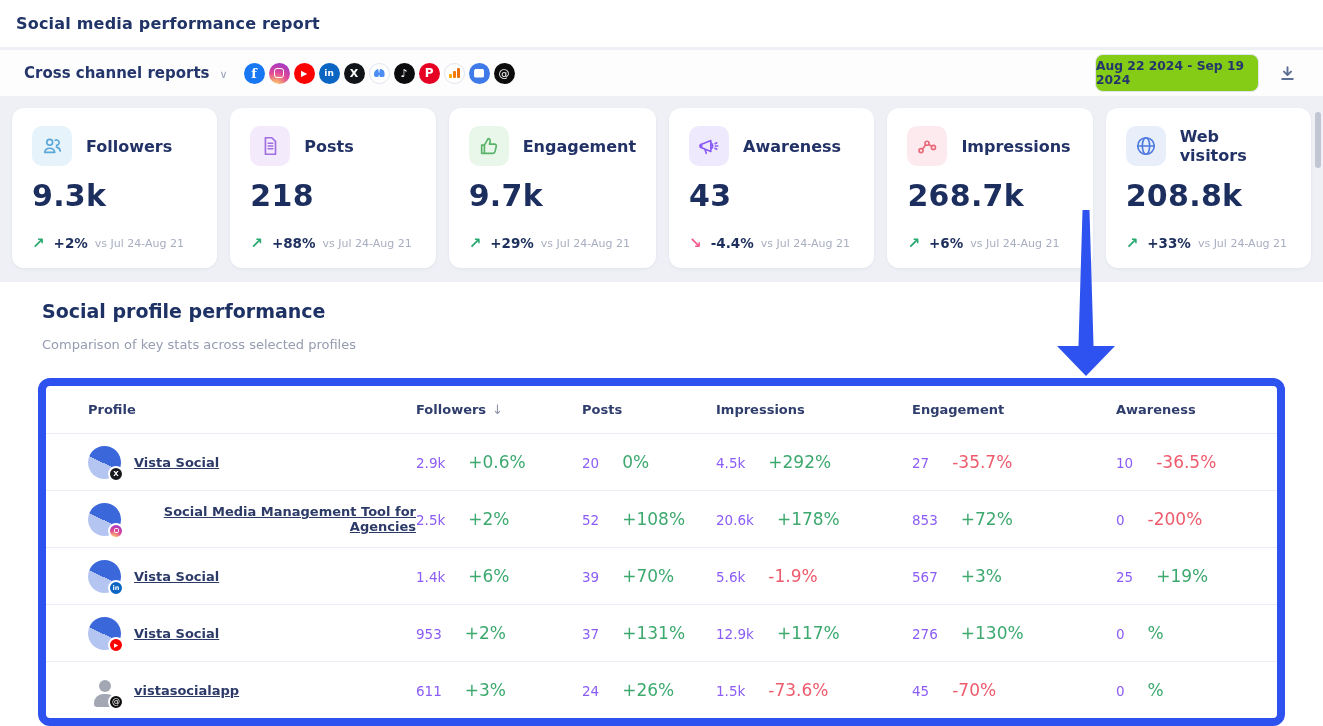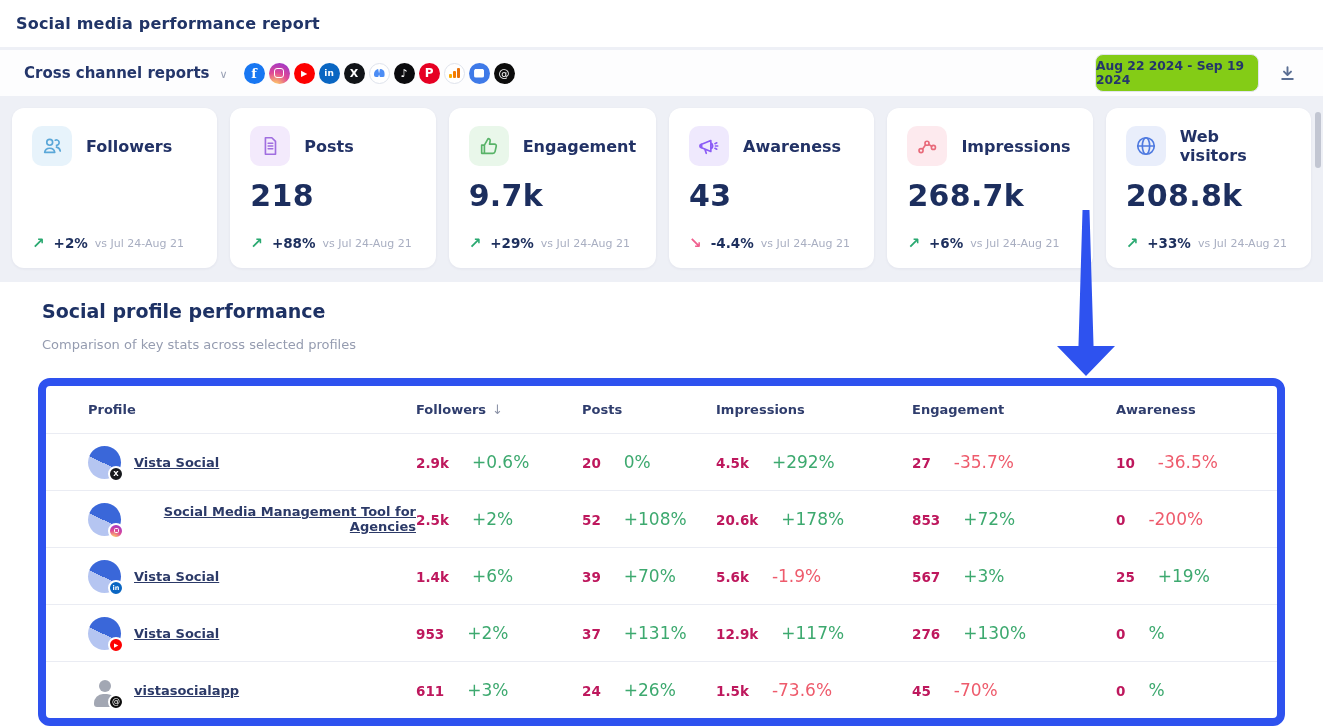--- a/index.html
+++ b/index.html
@@ -75,21 +75,21 @@
   .p-body { width:22px; height:13px; border-radius:9px 9px 3px 3px; background:#a2a7b3; }
   .badge { position:absolute; right:-3px; bottom:-3px; width:16px; height:16px; border-radius:50%; border:2px solid #fff; display:flex; align-items:center; justify-content:center; color:#fff; }
   .b-x{background:#16181c; font-size:7px; font-weight:700;}
   .b-ig{background:radial-gradient(circle at 30% 110%, #fdc468 10%, #df4996 50%, #9d36c9 90%);}
   .b-ig i{width:5px;height:5px;border:1.2px solid #fff;border-radius:1.5px;display:block;}
   .b-li{background:#0a66c2; font-size:6.5px; font-weight:700;}
   .b-yt{background:#fd0000; font-size:5.5px;}
   .b-th{background:#0c0c0c; font-size:8px;}
   .plink { margin-left:13px; font-size:13px; font-weight:600; color:#2c3a68; text-decoration:underline; cursor:pointer;text-align:right; }
   .stat { font-size:13.5px; }
-  .val { font-weight:700; color:#be185d; }
+  .val { font-weight:400; color:#8b5cf6; }
   .pct { margin-left:23px; font-size:17px;text-align:center; }
   .pct[data-trend="up"] { color:#3da96f; }
   .pct[data-trend="down"] { color:#ee5b6c; }
 
   
   .big-arrow { position:absolute; left:1057px; top:210px; width:58px; height:166px; background:#2e52ef; z-index:50;
     clip-path:polygon(44% 0, 56% 0, 63% 82%, 100% 82%, 50% 100%, 0 82%, 37% 82%); }
 
   
   .scroll-thumb { position:absolute; right:2px; top:112px; width:6px; height:56px; border-radius:3px; background:#c2c6d2; z-index:60; }
@@ -151,20 +151,21 @@
     <div class="card-head">
       <span class="kicon k-followers">
         <svg width="22" height="22" viewBox="0 0 24 24" fill="none" stroke="#5aa7d8" stroke-width="1.8" stroke-linecap="round" stroke-linejoin="round">
             <circle cx="9.5" cy="8" r="3.2"></circle>
             <path d="M4 19c.4-3 2.6-4.6 5.5-4.6S14.6 16 15 19z"></path>
             <path d="M15.5 5.6a3 3 0 1 1 1.4 5.7M16.8 13.2c2.3.3 3.8 1.8 4.2 4.3"></path>
           </svg>
       </span>
       <span class="card-label">Followers</span>
     </div>
+    <div class="card-value">9.3k</div>
     <div class="card-foot" data-trend="up">
       <span class="t-arrow"></span>
       <span class="delta">+2%</span>
       <span class="compare">vs Jul 24-Aug 21</span>
     </div>
   </div>
 
   <div class="card">
     <div class="card-head">
       <span class="kicon k-posts">

